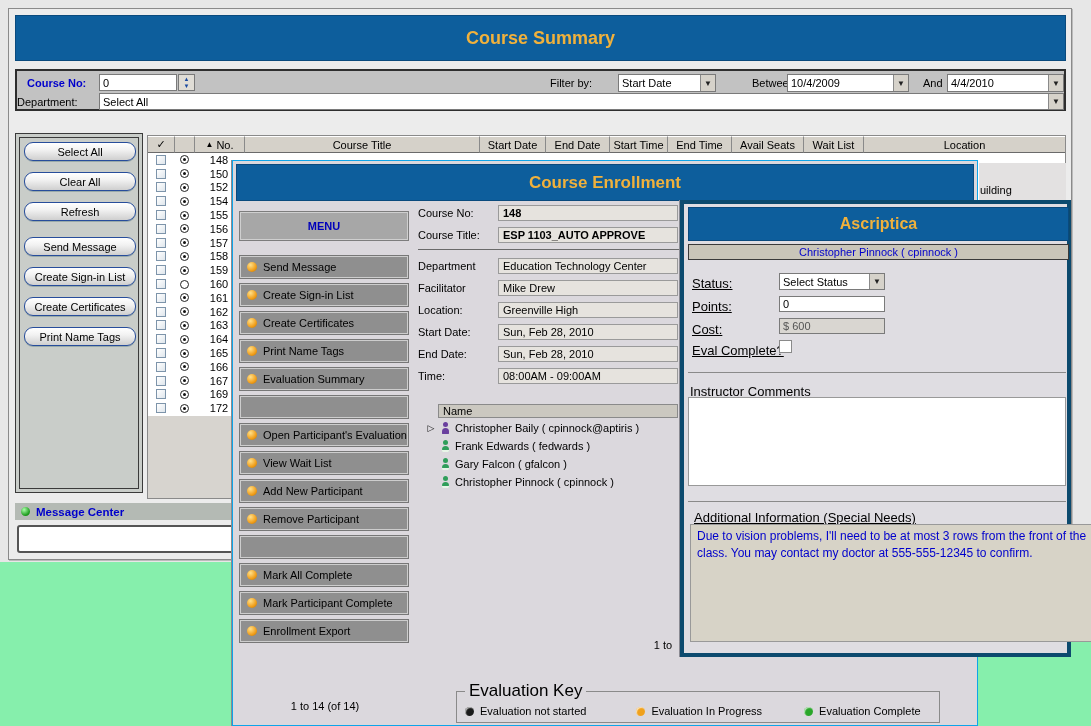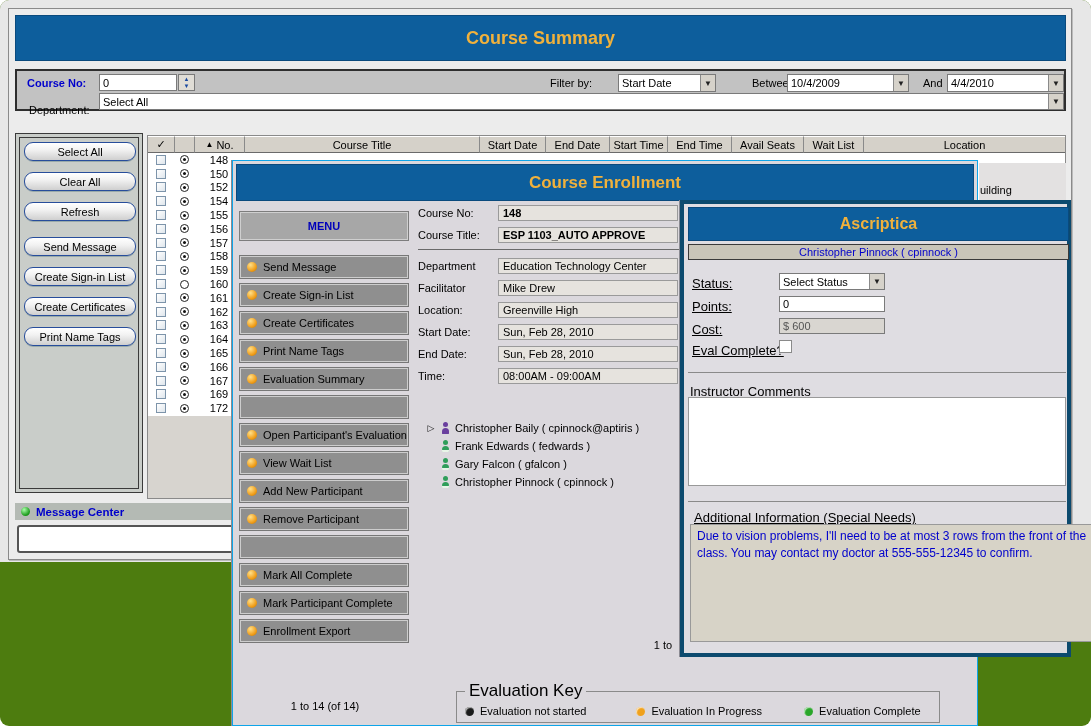--- a/index.html
+++ b/index.html
@@ -1,18 +1,18 @@
 <!DOCTYPE html>
 <html><head>
 <meta charset="utf-8">
 <style>
   * { margin:0; padding:0; box-sizing:border-box; }
   html,body { background:#ffffff; }
   body { font-family:"Liberation Sans", sans-serif; }
-  #canvas { position:relative; width:1091px; height:726px; overflow:hidden; background:#4d7c0f;border-radius:9px; }
+  #canvas { position:relative; width:1091px; height:726px; overflow:hidden; background:#86efac; }
   .abs { position:absolute; }
 
   
   .win-banner { background:#0d5e9c; color:#f0b13c; font-weight:bold; text-align:center;
                 border:1px solid #0a4a7d; display:flex; align-items:center; justify-content:center; }
   .blue-label { color:#0000cc; }
   .sm { font-size:11px; }
   .combo { background:#ffffff; border:1px solid #7a7a7a; display:flex; align-items:center;
            font-size:11px; padding-left:3px; color:#000; }
   .combo .arrow-box { margin-left:auto; width:15px; align-self:stretch; background:#d6d2ca;
@@ -33,21 +33,21 @@
   #course-no-input { left:82px; top:3px; width:78px; height:17px; }
   #course-no-spinner { left:161px; top:3px; width:17px; height:17px; background:#e0ddd6; border:1px solid #7a7a7a;
                        display:flex; flex-direction:column; align-items:center; justify-content:center;
                        font-size:6px; line-height:7px; color:#1a4aa0; }
   #filter-by-label { left:533px; top:6px; }
   #filter-by-select { left:601px; top:3px; width:98px; height:18px; }
   #between-label { left:722px; top:6px;padding-left:13px; }
   #between-select { left:770px; top:3px; width:122px; height:18px; }
   #and-label { left:906px; top:6px; }
   #and-select { left:930px; top:3px; width:117px; height:18px; }
-  #department-label { left:12px; top:25px;margin-top:8px; }
+  #department-label { left:0; top:25px; }
   #department-field { left:82px; top:22px; width:965px; height:17px; }
 
   
   #buttons-panel-outer { left:6px; top:124px; width:128px; height:360px; border:1px solid #3a3a3a;
                          background:#c9cdc9; padding:3px; }
   #buttons-panel-inner { width:100%; height:100%; border:1px solid #3a3a3a; background:#c9cdc9;
                          padding:4px 4px 0 4px; }
   .btn3d { display:block; width:112px; height:19px; margin:0 auto 11px auto; font-size:11px;
            font-family:"Liberation Sans", sans-serif; color:#000;
            background:linear-gradient(#ffffff,#f2f2f2 40%,#cfcfcf); border:1px solid #274d9b;
@@ -495,20 +495,21 @@
         <div class="detail-row">
           <span class="detail-label">End Date:</span>
           <span class="detail-value">Sun, Feb 28, 2010</span>
         </div>
         <div class="detail-row">
           <span class="detail-label">Time:</span>
           <span class="detail-value">08:00AM - 09:00AM</span>
         </div>
       </div>
 
+    <div id="name-list-header">Name</div>
     <div id="name-list">
         <div class="participant-row">
           <span class="expander">▷</span>
           <span class="person purple"></span>
           <span>Christopher Baily ( cpinnock@aptiris )</span>
         </div>
         <div class="participant-row">
           <span class="expander"></span>
           <span class="person green"></span>
           <span>Frank Edwards ( fedwards )</span>

